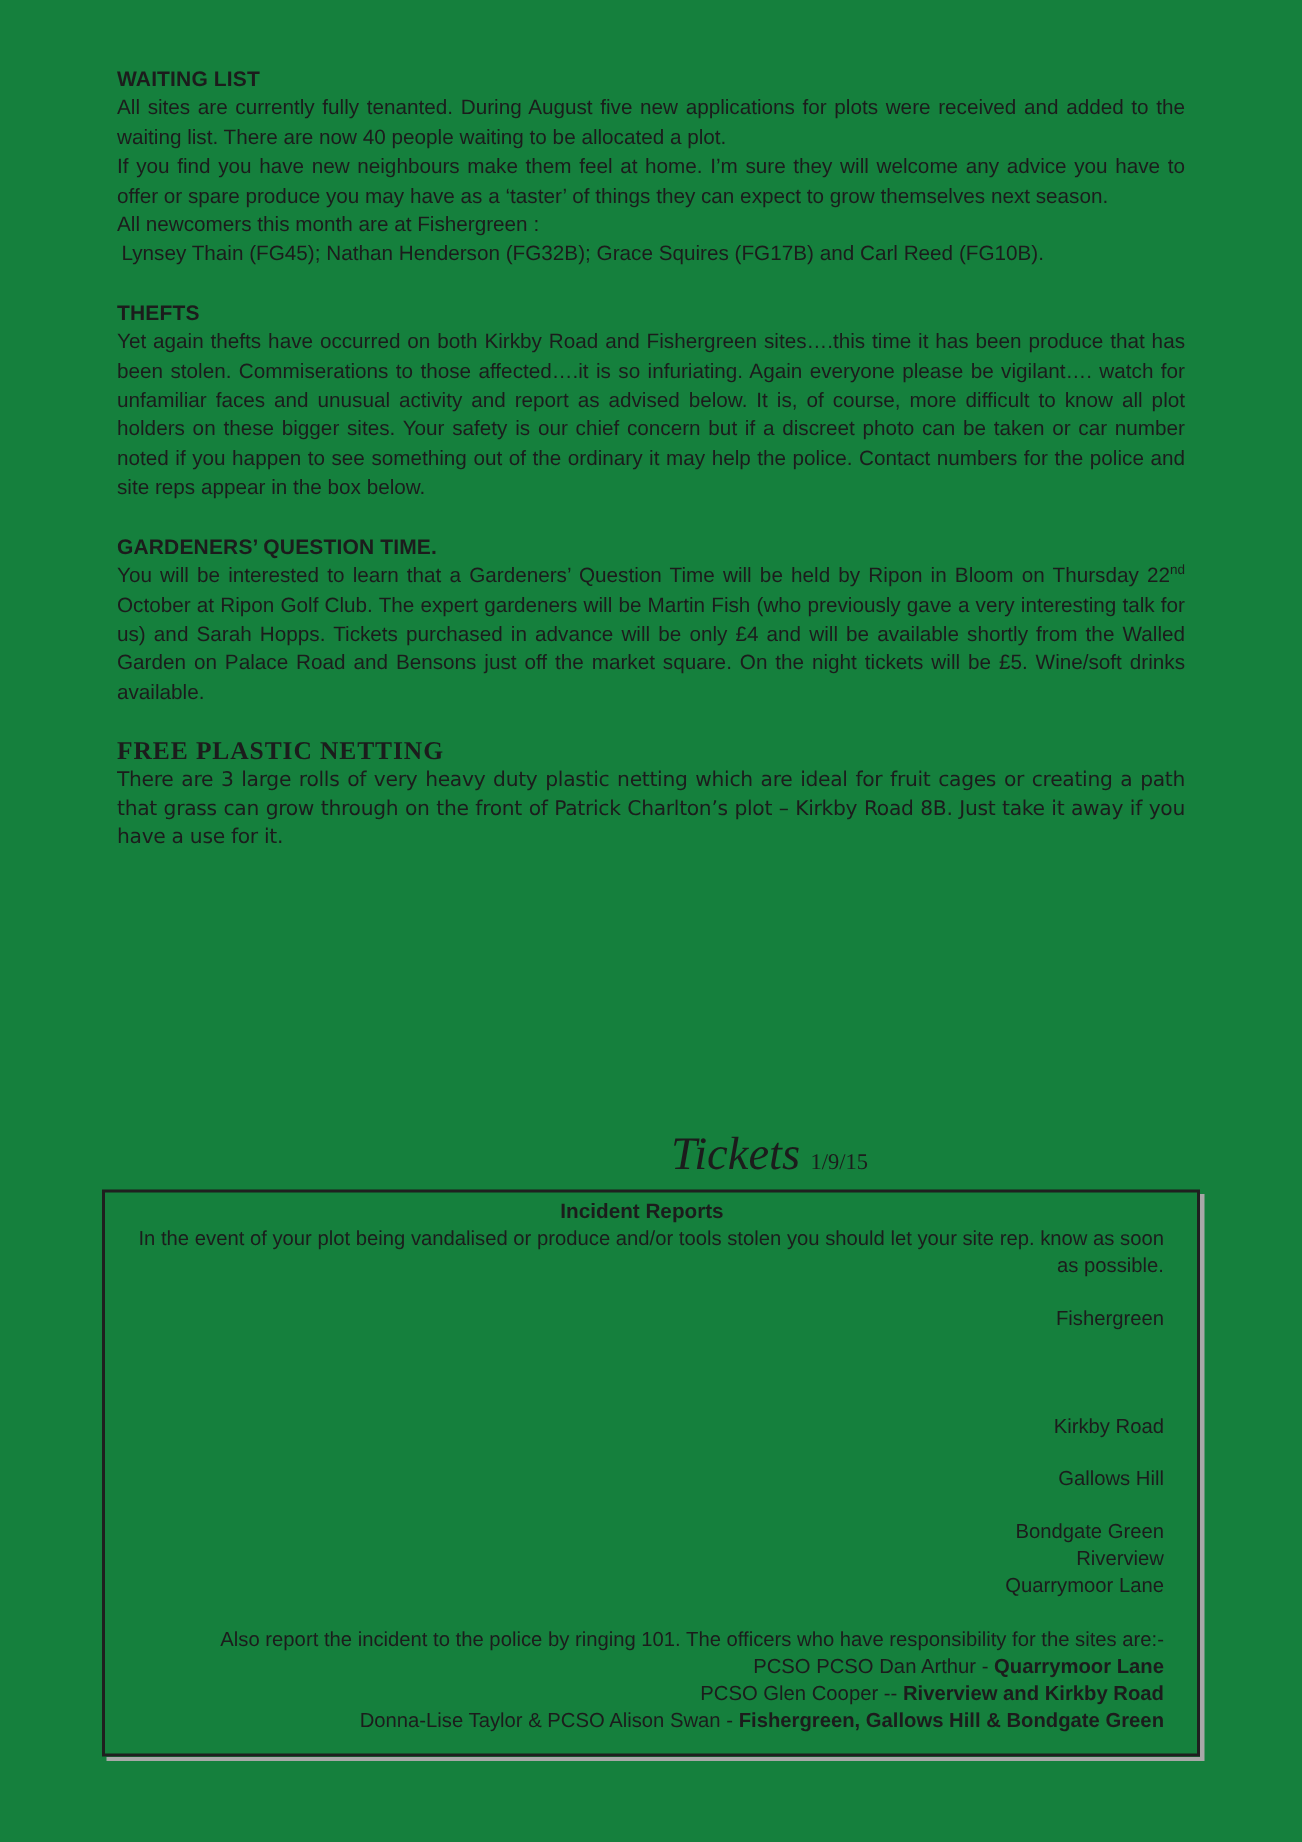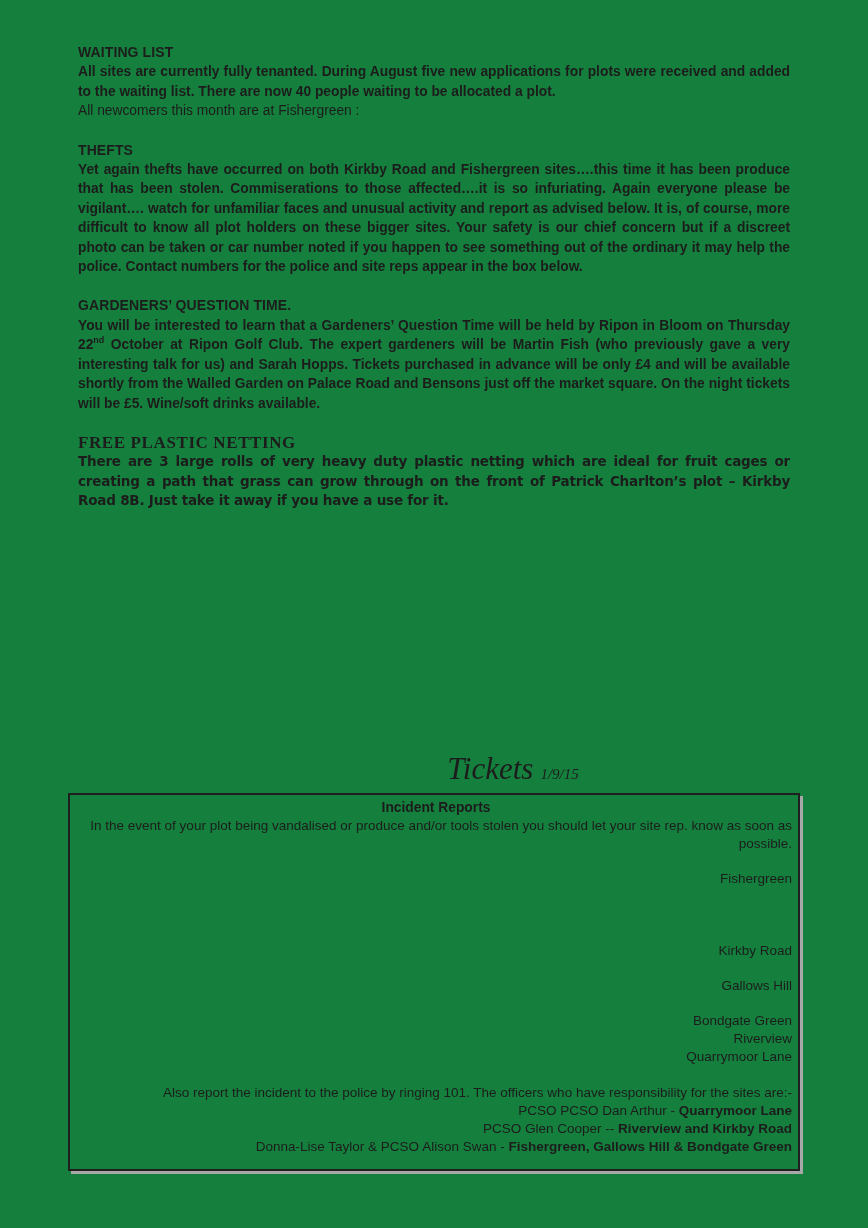--- a/index.html
+++ b/index.html
@@ -5,51 +5,53 @@
   html,body{margin:0;padding:0;background:#e8e8e8;}
   .page{
     width:868px;height:1228px;background:#15803d;box-sizing:border-box;
     padding:43px 78px 0 78px;margin:0 auto;position:relative;overflow:hidden;
     font-family:"Liberation Sans","DejaVu Sans",sans-serif;color:#1c1c1c;
   }
   .content{height:709px;overflow:hidden;}
   .h{font-size:14px;font-weight:bold;margin:20px 0 0 0;line-height:19.4px;letter-spacing:.1px;}
   section:first-of-type .h{margin-top:0;}
   .body{font-size:13.8px;line-height:19.4px;margin:0;}
-  .just{text-align:justify;font-weight:bold;}
+  .just{text-align:justify;}
   .names{padding-left:3px;}
   sup{font-size:9px;vertical-align:super;line-height:0;}
   .serif-h{font-family:"Liberation Serif","DejaVu Serif",serif;font-size:17px;letter-spacing:.6px;line-height:19.4px;}
   .netting{font-family:"DejaVu Sans",sans-serif;font-size:13.5px;line-height:19.3px;letter-spacing:-.2px;}
   .signature{height:41px;text-align:center;margin-left:158px;white-space:nowrap;}
   .sig-name{font-family:"Liberation Serif","DejaVu Serif",serif;font-style:italic;font-size:31px;line-height:34px;}
-  .sig-date{font-family:"Liberation Serif","DejaVu Serif",serif;font-style:italic;font-size:15px;margin-left:7px;}
+  .sig-date{font-family:"Liberation Serif","DejaVu Serif",serif;font-size:15px;margin-left:7px;}
   .incident-box{
     margin-left:-10px;width:732px;box-sizing:border-box;min-height:378px;
     border:2px solid #1f1f1f;box-shadow:3px 3px 0 #a8a8a8;
-    padding:4px 6px 12px 10px;font-size:13.5px;line-height:18px;
+    padding:4px 22px 12px 10px;font-size:13.5px;line-height:18px;
   }
   .box-title{text-align:center;font-weight:bold;margin:0;font-size:13.8px;line-height:18px;}
   .box-line{margin:0;line-height:18px;text-align:right;}
   .sp-s{height:17px;} .sp-m{height:18px;} .sp-l{height:54px;}
 </style>
 </head>
 <body>
 
 <div class="page">
 
   <div class="content">
 
     <section>
       <h2 class="h">WAITING LIST</h2>
       <p class="body just">All sites are currently fully tenanted. During August five new applications for plots were received and added to the waiting list. There are now 40 people waiting to be allocated a plot.</p>
     </section>
 
     <section>
+      <p class="body just">If you find you have new neighbours make them feel at home. I’m sure they will welcome any advice you have to offer or spare produce you may have as a ‘taster’ of things they can expect to grow themselves next season.</p>
       <p class="body">All newcomers this month are at Fishergreen :</p>
+      <p class="body names">Lynsey Thain (FG45); Nathan Henderson (FG32B); Grace Squires (FG17B) and Carl Reed (FG10B).</p>
     </section>
 
     <section>
       <h2 class="h">THEFTS</h2>
       <p class="body just">Yet again thefts have occurred on both Kirkby Road and Fishergreen sites….this time it has been produce that has been stolen. Commiserations to those affected….it is so infuriating. Again everyone please be vigilant…. watch for unfamiliar faces and unusual activity and report as advised below. It is, of course, more difficult to know all plot holders on these bigger sites. Your safety is our chief concern but if a discreet photo can be taken or car number noted if you happen to see something out of the ordinary it may help the police. Contact numbers for the police and site reps appear in the box below.</p>
     </section>
 
     <section>
       <h2 class="h">GARDENERS’ QUESTION TIME.</h2>
       <p class="body just"><span>You will be interested to learn that a Gardeners’ Question Time will be held by Ripon in Bloom on Thursday 22</span><sup>nd</sup><span> October at Ripon Golf Club. The expert gardeners will be Martin Fish (who previously gave a very interesting talk for us) and Sarah Hopps. Tickets purchased in advance will be only £4 and will be available shortly from the Walled Garden on Palace Road and Bensons just off the market square. On the night tickets will be £5. Wine/soft drinks available.</span></p>

